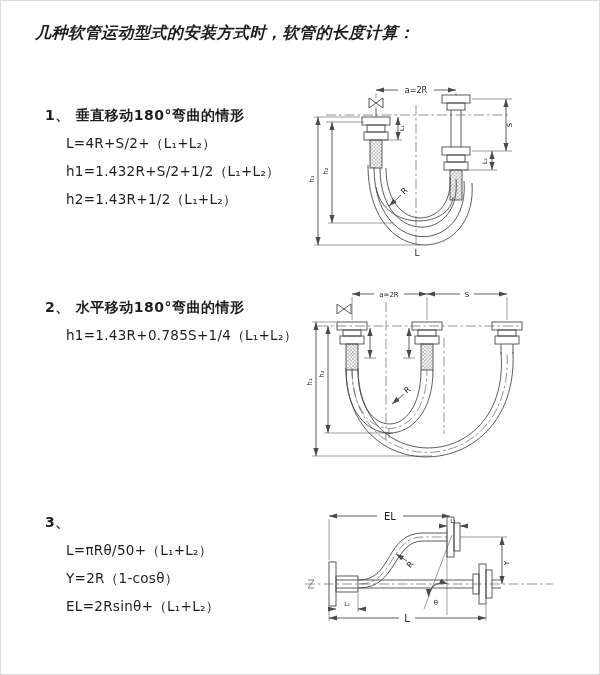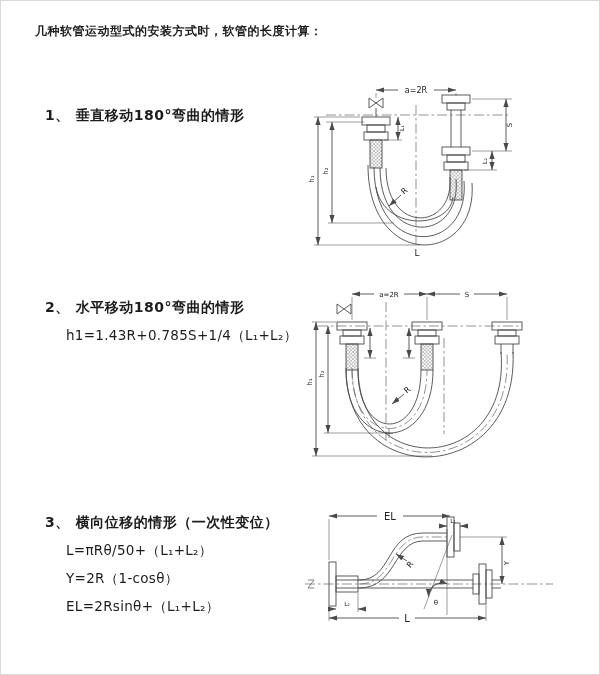--- a/index.html
+++ b/index.html
@@ -3,22 +3,22 @@
 <meta charset="utf-8">
 <style>
   html,body { margin:0; padding:0; background:#e8e8e8; }
   .page {
     position:relative; width:600px; height:675px; margin:0 auto;
     background:#ffffff; border:1px solid #d9d9d9; box-sizing:border-box;
     font-family:"DejaVu Sans","Liberation Sans",sans-serif; color:#1d1d1d;
     overflow:hidden;
   }
   .doc-title {
-    position:absolute; left:34px; top:22px; font-size:12px; font-weight:700;
-    letter-spacing:0.5px; white-space:nowrap;
+    position:absolute; left:34px; top:22px; font-size:16px; font-weight:700;
+    letter-spacing:0.5px; white-space:nowrap;font-style:italic;
   }
   .section { position:absolute; left:44px; }
   .sec-1 { top:106px; } .sec-2 { top:298px; } .sec-3 { top:513px; }
   .sec-heading { display:flex; gap:6px; font-size:14px; font-weight:700; letter-spacing:0.5px; white-space:nowrap; }
   .formulas { margin-top:10px; padding-left:21px; display:flex; flex-direction:column; gap:12px; }
   .formula { font-size:13.5px; line-height:16px; letter-spacing:0.3px; white-space:nowrap; }
   svg.dgm { position:absolute; }
   svg .cl  { stroke-dasharray:10,3,2.5,3; stroke-width:0.6; }
   svg .ext { stroke-width:0.55; }
   svg text { fill:#222; stroke:none; font-family:"DejaVu Sans",sans-serif; }
@@ -28,36 +28,40 @@
 
 <div class="page">
 
   <div class="doc-title">几种软管运动型式的安装方式时，软管的长度计算：</div>
 
   <div class="section sec-1">
     <div class="sec-heading">
       <span>1、</span>
       <span>垂直移动180°弯曲的情形</span>
     </div>
+    <div class="formulas">
+      <div class="formula">L=4R+S/2+（L₁+L₂）</div>
+      <div class="formula">h1=1.432R+S/2+1/2（L₁+L₂）</div>
+      <div class="formula">h2=1.43R+1/2（L₁+L₂）</div>
+    </div>
   </div>
 
   <div class="section sec-2">
     <div class="sec-heading">
       <span>2、</span>
       <span>水平移动180°弯曲的情形</span>
     </div>
     <div class="formulas">
       <div class="formula">h1=1.43R+0.785S+1/4（L₁+L₂）</div>
     </div>
   </div>
 
   <div class="section sec-3">
     <div class="sec-heading">
       <span>3、</span>
-      <span>横向位移的情形（一次性变位）</span>
     </div>
     <div class="formulas">
       <div class="formula">L=πRθ/50+（L₁+L₂）</div>
       <div class="formula">Y=2R（1-cosθ）</div>
       <div class="formula">EL=2Rsinθ+（L₁+L₂）</div>
     </div>
   </div>
 
   <svg class="dgm" style="left:303px;top:66px" width="232" height="192" viewBox="0 0 232 192">
     <defs>

